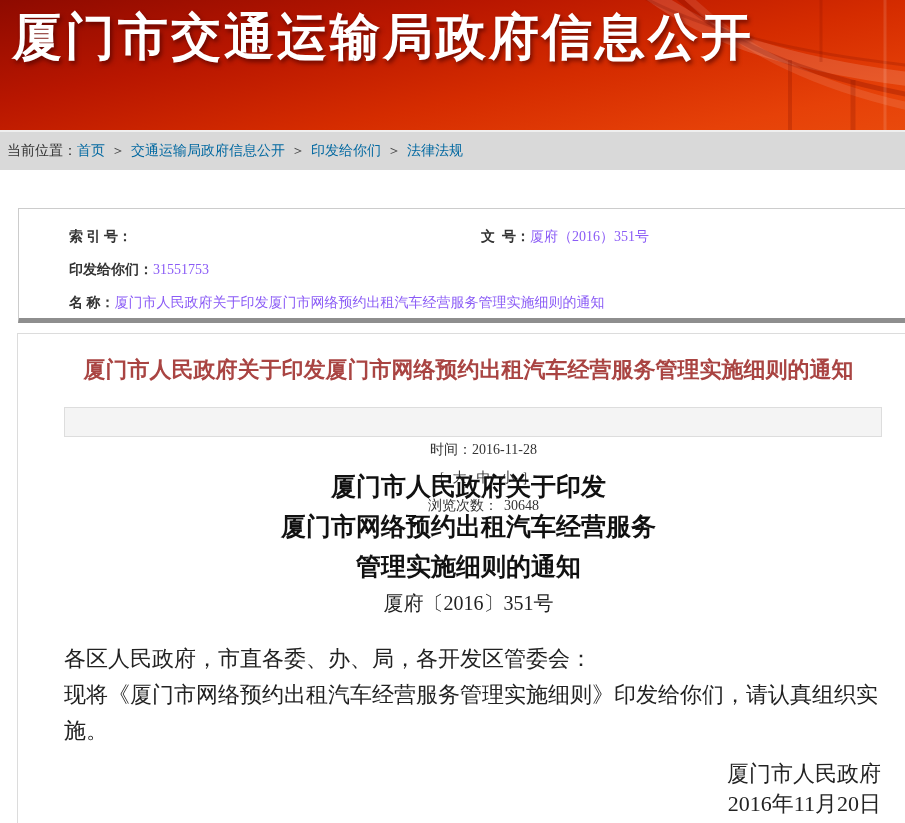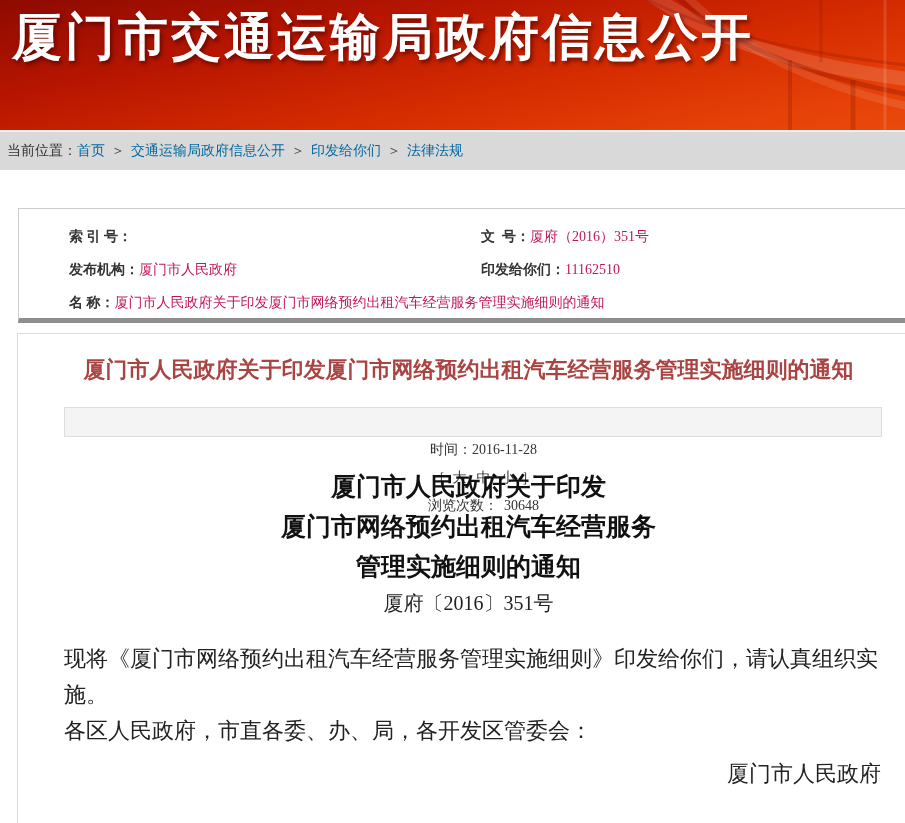--- a/index.html
+++ b/index.html
@@ -63,21 +63,21 @@
   }
   .meta-grid {
     display: grid;
     grid-template-columns: 412px 1fr;
     padding: 11px 0 0 50px;
     font-size: 14px;
   }
   .meta-cell { line-height: 33px; white-space: nowrap; overflow: hidden; }
   .meta-cell.wide { grid-column: 1 / span 2; }
   .meta-label { font-weight: bold; color: #333333; white-space: pre-wrap; }
-  .meta-value { color: #be185d; }
+  .meta-value { color: #8b5cf6; }
 
   
   .article-panel {
     position: absolute;
     top: 333px; left: 17px;
     width: 903px; 
     height: 620px;
     background: #ffffff;
     border: 1px solid #dcdcdc;
   }
@@ -167,24 +167,21 @@
 
   <section class="meta-panel">
     <div class="meta-grid">
       <div class="meta-cell">
         <span class="meta-label">索 引 号：</span><span class="meta-value"></span>
       </div>
       <div class="meta-cell">
         <span class="meta-label">文  号：</span><span class="meta-value">厦府（2016）351号</span>
       </div>
       <div class="meta-cell">
-        <span class="meta-label">发布机构：</span><span class="meta-value">厦门市人民政府</span>
-      </div>
-      <div class="meta-cell">
-        <span class="meta-label">印发给你们：</span><span class="meta-value">11162510</span>
+        <span class="meta-label">印发给你们：</span><span class="meta-value">31551753</span>
       </div>
       <div class="meta-cell wide">
         <span class="meta-label">名 称：</span><span class="meta-value">厦门市人民政府关于印发厦门市网络预约出租汽车经营服务管理实施细则的通知</span>
       </div>
     </div>
   </section>
 
   <main class="article-panel">
     <h2 class="page-title">厦门市人民政府关于印发厦门市网络预约出租汽车经营服务管理实施细则的通知</h2>
 
@@ -195,22 +192,23 @@
     </div>
 
     <div class="doc-title">
       <div>厦门市人民政府关于印发</div>
       <div>厦门市网络预约出租汽车经营服务</div>
       <div>管理实施细则的通知</div>
     </div>
     <div class="doc-number">厦府〔2016〕351号</div>
 
     <div class="doc-body">
+      <p>各区人民政府，市直各委、办、局，各开发区管委会：</p>
       <p>现将《厦门市网络预约出租汽车经营服务管理实施细则》印发给你们，请认真组织实施。</p>
-      <p>各区人民政府，市直各委、办、局，各开发区管委会：</p>
     </div>
 
     <div class="signature-block">
       <div>厦门市人民政府</div>
+      <div>2016年11月20日</div>
     </div>
   </main>
 
 </div>
 
 </body></html>

